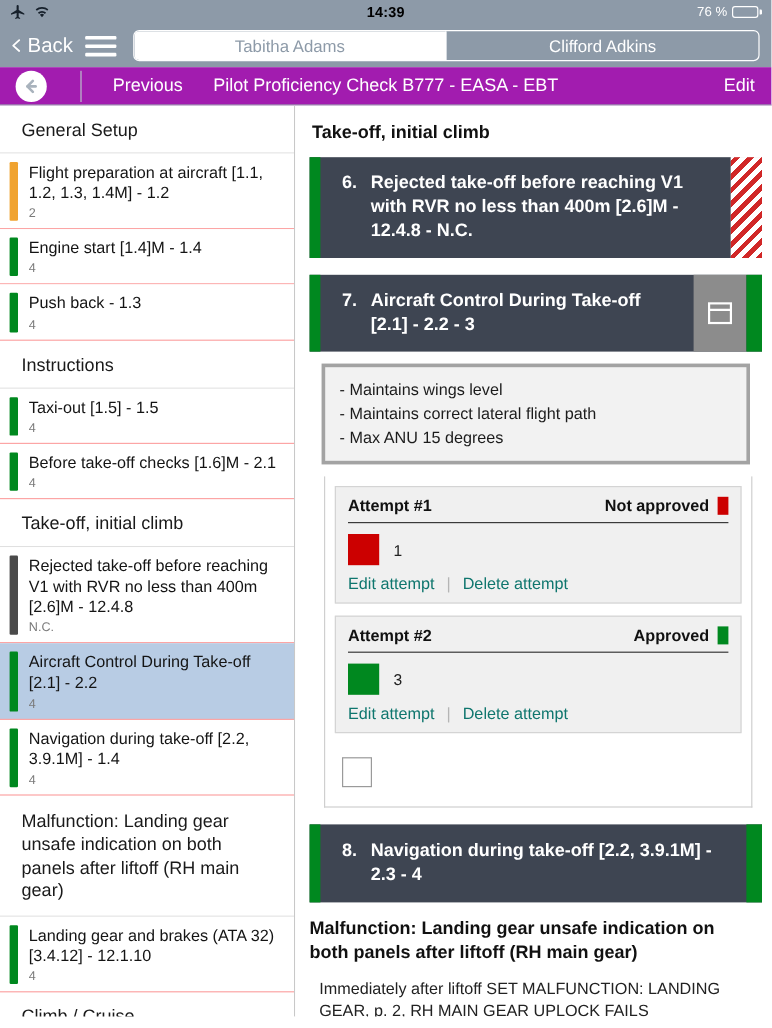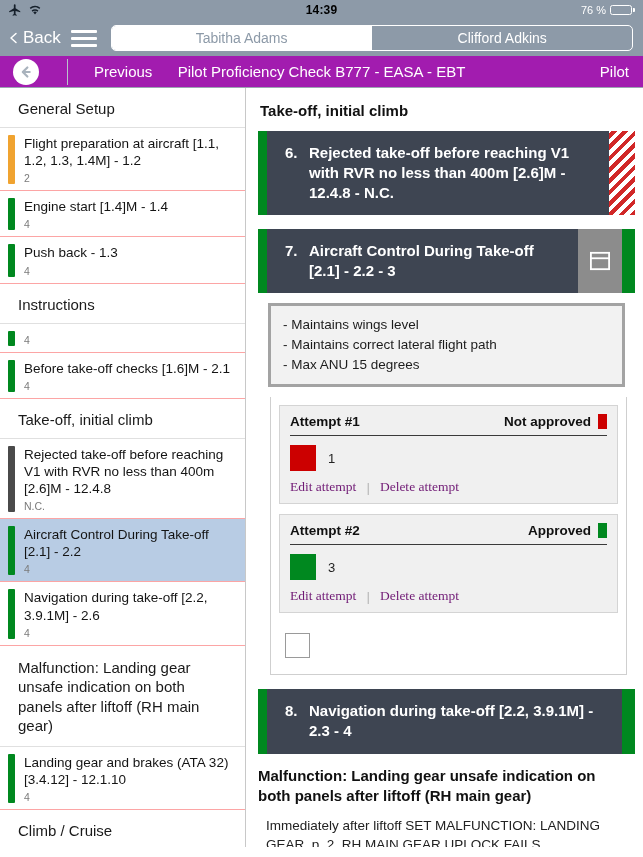--- a/index.html
+++ b/index.html
@@ -159,21 +159,21 @@
   .attempt .ahead {
     display:flex; align-items:center; border-bottom: 1.5px solid #3a3a3a;
     padding-bottom: 6px; font-size: 13.5px; font-weight:bold; color:#111;gap:24px;
   }
   .attempt .ahead .status { margin-left:auto; display:flex; align-items:center; gap:7px; }
   .chip-sm { width: 9px; height: 15px; display:inline-block; }
   .grade-row { display:flex; align-items:center; gap:12px; padding: 9px 0 8px 0; }
   .grade-chip { width: 26px; height: 26px; }
   .grade-val { font-size: 13px; color:#222; }
   .links { display:flex; align-items:center; gap:10px; font-size: 13.5px; }
-  .links a { color:#701a75; cursor:pointer; text-decoration:none;font-family:Liberation Serif, serif; }
+  .links a { color:#0f766e; cursor:pointer; text-decoration:none; }
   .links .divider { color:#b5b5b5; }
 
   .training-row { display:flex; align-items:center; gap:14px; padding: 10px 4px 8px 6px; }
   .checkbox {
     width: 25px; height: 25px; border:1px solid #9a9a9a; background:#fff;
     cursor:pointer; flex:none;
   }
   .training-label { font-size: 13.5px; color:#1a1a1a; }
 
   .malf-title {
@@ -228,21 +228,21 @@
 <div id="subnav">
   <div class="circle-back">
     <svg viewBox="0 0 24 24" width="22" height="22" fill="none">
       <circle cx="12" cy="12" r="11" fill="#ffffff"></circle>
       <path d="M13.5 7 L8.5 12 L13.5 17" stroke="#a9b3bd" stroke-width="2.4" stroke-linecap="round" stroke-linejoin="round" fill="none"></path>
       <path d="M8.8 12 H16" stroke="#a9b3bd" stroke-width="2.4" stroke-linecap="round"></path>
     </svg>
   </div>
   <div class="prev">Previous</div>
   <div class="title">Pilot Proficiency Check B777 - EASA - EBT</div>
-  <div class="next">Pilot</div>
+  <div class="next">Edit</div>
 </div>
 
 <div id="content">
 
   <div id="sidebar">
       <div class="sec-head">General Setup</div>
       <div class="s-item">
         <div class="s-bar" style="background: rgb(240, 163, 48);"></div>
         <div class="s-text">
           <div class="s-title">Flight preparation at aircraft [1.1, 1.2, 1.3, 1.4M] - 1.2</div>
@@ -260,20 +260,21 @@
         <div class="s-bar" style="background: rgb(0, 136, 31);"></div>
         <div class="s-text">
           <div class="s-title">Push back - 1.3</div>
           <div class="s-sub">4</div>
         </div>
       </div>
       <div class="sec-head">Instructions</div>
       <div class="s-item">
         <div class="s-bar" style="background: rgb(0, 136, 31);"></div>
         <div class="s-text">
+          <div class="s-title">Taxi-out [1.5] - 1.5</div>
           <div class="s-sub">4</div>
         </div>
       </div>
       <div class="s-item">
         <div class="s-bar" style="background: rgb(0, 136, 31);"></div>
         <div class="s-text">
           <div class="s-title">Before take-off checks [1.6]M - 2.1</div>
           <div class="s-sub">4</div>
         </div>
       </div>
@@ -288,21 +289,21 @@
       <div class="s-item selected">
         <div class="s-bar" style="background: rgb(0, 136, 31);"></div>
         <div class="s-text">
           <div class="s-title">Aircraft Control During Take-off [2.1] - 2.2</div>
           <div class="s-sub">4</div>
         </div>
       </div>
       <div class="s-item">
         <div class="s-bar" style="background: rgb(0, 136, 31);"></div>
         <div class="s-text">
-          <div class="s-title">Navigation during take-off [2.2, 3.9.1M] - 2.6</div>
+          <div class="s-title">Navigation during take-off [2.2, 3.9.1M] - 1.4</div>
           <div class="s-sub">4</div>
         </div>
       </div>
       <div class="sec-head tall">Malfunction: Landing gear unsafe indication on both panels after liftoff (RH main gear)</div>
       <div class="s-item">
         <div class="s-bar" style="background: rgb(0, 136, 31);"></div>
         <div class="s-text">
           <div class="s-title">Landing gear and brakes (ATA 32) [3.4.12] - 12.1.10</div>
           <div class="s-sub">4</div>
         </div>

